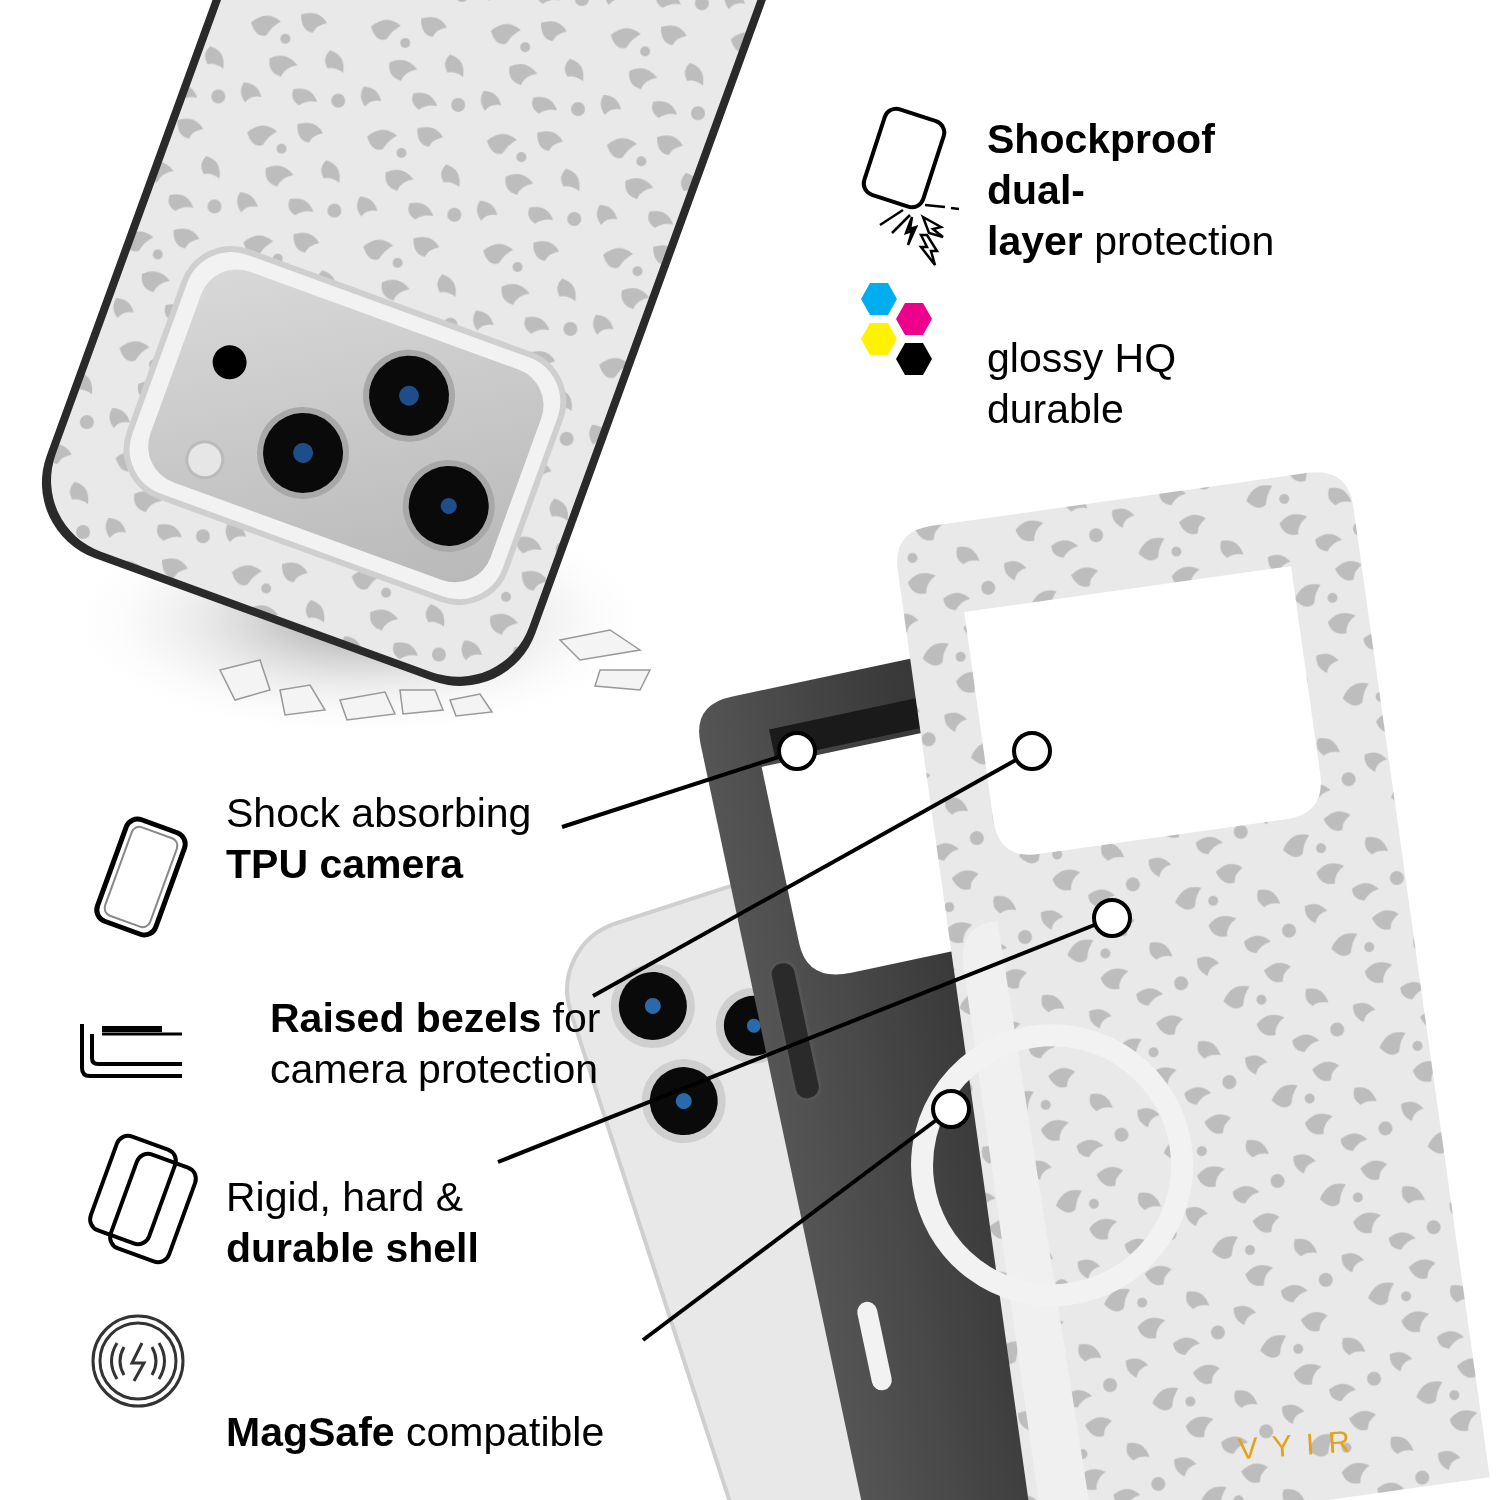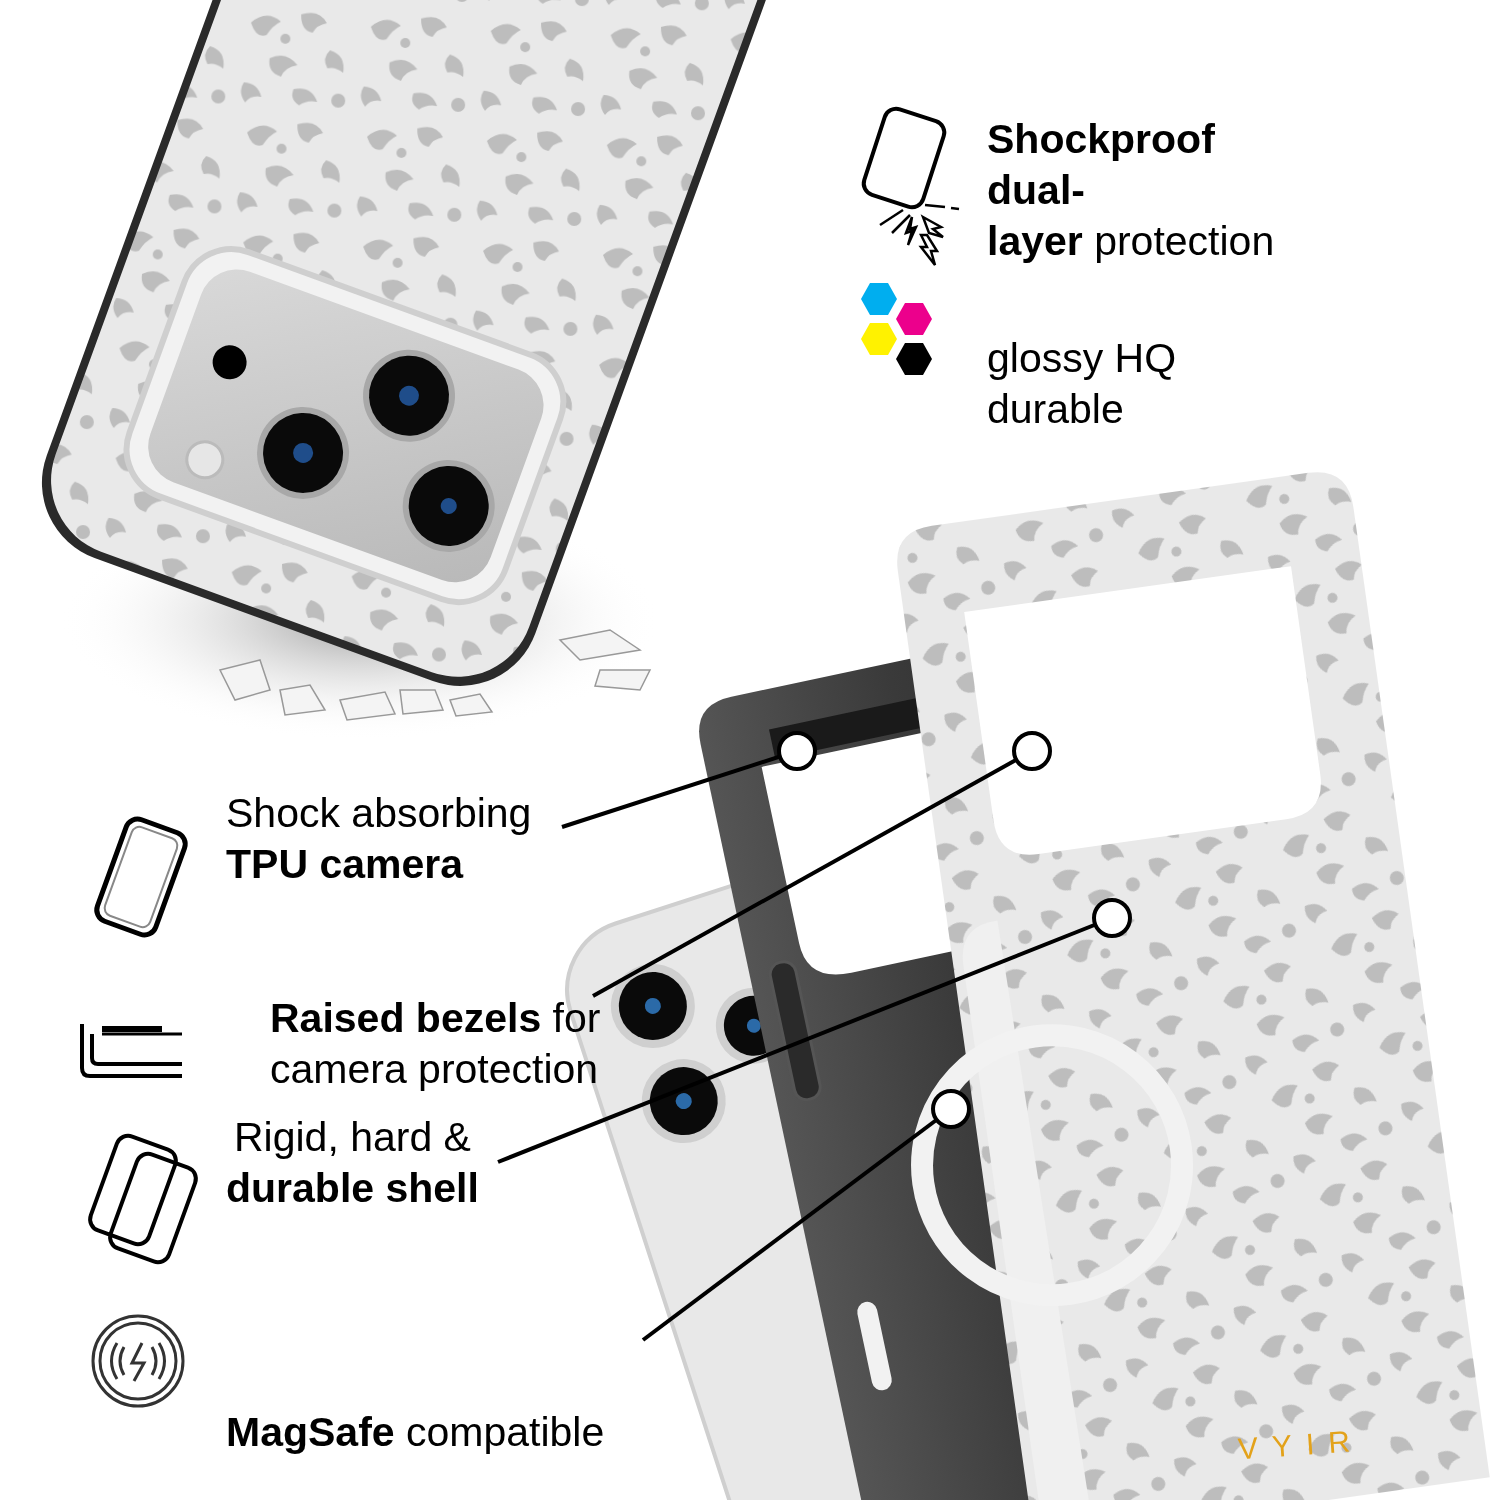--- a/index.html
+++ b/index.html
@@ -157,21 +157,21 @@
   </svg>
   <div class="feature" style="left:226px;top:993px;margin-left:44px;">
     <b>Raised bezels</b><span> for</span><br>
     <span>camera protection</span>
   </div>
 
   <svg class="icon" style="left:80px;top:1130px" width="120" height="140" viewBox="0 0 120 140">
     <rect x="22" y="10" width="62" height="100" rx="12" transform="rotate(20 53 60)" fill="none" stroke="#000" stroke-width="4"></rect>
     <rect x="42" y="28" width="62" height="100" rx="12" transform="rotate(20 73 78)" fill="none" stroke="#000" stroke-width="4"></rect>
   </svg>
-  <div class="feature" style="left:226px;top:1112px;text-align:center;">
+  <div class="feature" style="left:226px;top:1172px;">
     <span>Rigid, hard &amp;</span><br>
     <b>durable shell</b>
   </div>
 
   <svg class="icon" style="left:90px;top:1313px" width="96" height="96" viewBox="0 0 96 96">
     <circle cx="48" cy="48" r="45" fill="none" stroke="#333" stroke-width="3"></circle>
     <circle cx="48" cy="48" r="38" fill="none" stroke="#333" stroke-width="3"></circle>
     <path d="M52 30 l-10 20 h12 l-10 18" fill="none" stroke="#333" stroke-width="3"></path>
     <path d="M34 34 q-8 14 0 28" fill="none" stroke="#333" stroke-width="3"></path>
     <path d="M27 30 q-11 18 0 36" fill="none" stroke="#333" stroke-width="3"></path>

